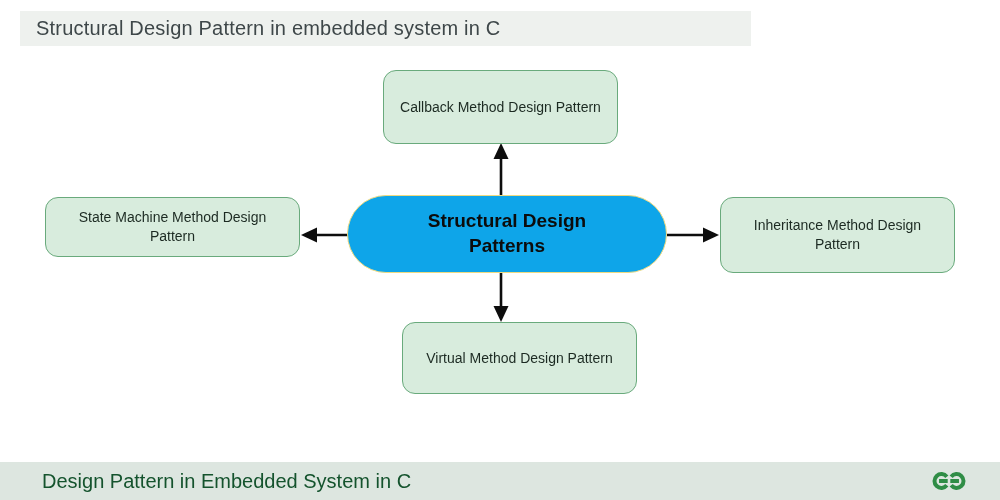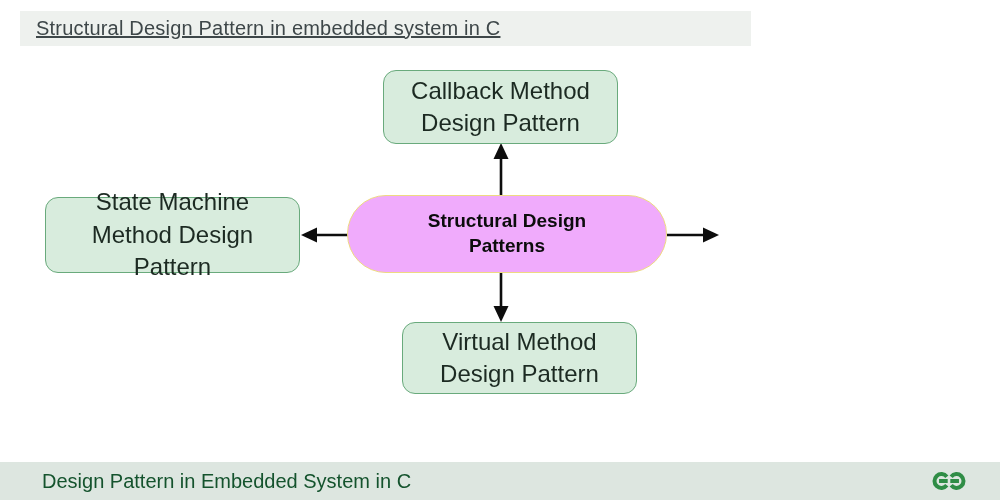--- a/index.html
+++ b/index.html
@@ -7,39 +7,39 @@
   body { font-family: "Liberation Sans", sans-serif; position: relative; }
 
   .canvas { position: absolute; inset: 0; width: 1000px; height: 500px; }
 
   
   .header-bar {
     position: absolute; left: 20px; top: 11px; width: 731px; height: 35px;
     background: #eef1ee; display: flex; align-items: center; padding-left: 16px;
   }
   .header-title {
-    font-size: 20px; font-weight: 500; color: #3e4749; letter-spacing: 0.2px; text-decoration: underline;
+    font-size: 20px; font-weight: 500; color: #3e4749; letter-spacing: 0.2px;
   }
 
   
   .node {
     position: absolute; display: flex; align-items: center; justify-content: center;
     text-align: center; background: #d8ecdd; border: 1.6px solid #69aa7c;
-    border-radius: 13px; color: #1c2a22; font-size: 24px; line-height: 1.35;
+    border-radius: 13px; color: #1c2a22; font-size: 14px; line-height: 1.35;
     padding: 6px 14px;
   }
   .node-top    { left: 383px; top: 70px;  width: 235px; height: 74px; }
-  .node-left   { left: 45px;  top: 197px; width: 255px; height: 76px; justify-content: center; }
+  .node-left   { left: 45px;  top: 197px; width: 255px; height: 60px; justify-content: center; }
   .node-right  { left: 720px; top: 197px; width: 235px; height: 76px; }
   .node-bottom { left: 402px; top: 322px; width: 235px; height: 72px; }
 
   .node-center {
     position: absolute; left: 347px; top: 195px; width: 320px; height: 78px;
     display: flex; align-items: center; justify-content: center; text-align: center;
-    background: #f0abfc; border: 1.6px solid #eeda81; border-radius: 40px;
+    background: #0ea5e9; border: 1.6px solid #eeda81; border-radius: 40px;
     color: #0c0c0c; font-size: 19px; font-weight: 700; line-height: 1.3;
     padding: 6px 42px;
   }
 
   
   .arrows { position: absolute; inset: 0; pointer-events: none; }
 
   
   .footer-bar {
     position: absolute; left: 0; top: 462px; width: 1000px; height: 38px;
@@ -88,20 +88,23 @@
   </div>
 
   <div class="node node-left">
     <span>State Machine Method Design Pattern</span>
   </div>
 
   <div class="node-center">
     <span>Structural Design Patterns</span>
   </div>
 
+  <div class="node node-right">
+    <span>Inheritance Method Design Pattern</span>
+  </div>
 
   <div class="node node-bottom">
     <span>Virtual Method Design Pattern</span>
   </div>
 
   <div class="footer-bar">
     <span class="footer-title">Design Pattern in Embedded System in C</span>
     <svg class="footer-logo" viewBox="0 0 44 30">
 
       <path d="M19.5 10 A 8 8 0 1 0 19.5 20" fill="none" stroke="#2f8d46" stroke-width="4.6"></path>

